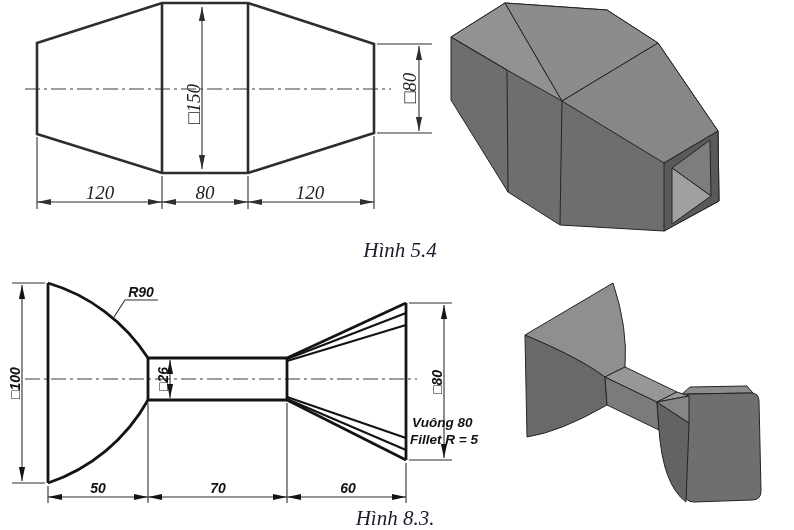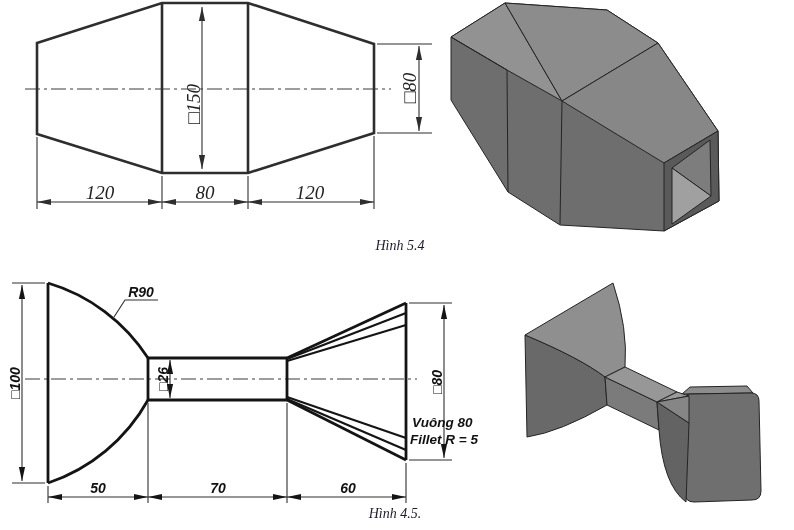--- a/index.html
+++ b/index.html
@@ -5,21 +5,21 @@
   html,body{margin:0;padding:0;background:#ffffff;}
   #page{position:relative;width:794px;height:530px;background:#ffffff;overflow:hidden;
         font-family:"Liberation Sans",sans-serif;}
   .abs{position:absolute;}
   svg{display:block;}
   
   text.dimS{font-family:"Liberation Serif",serif;font-style:italic;font-size:19px;fill:#222;}
   text.dimA{font-family:"Liberation Sans",sans-serif;font-style:italic;font-weight:bold;font-size:14px;fill:#111;}
   text.noteA{font-family:"Liberation Sans",sans-serif;font-style:italic;font-weight:bold;font-size:13.5px;fill:#111;}
   .caption{position:absolute;font-family:"Liberation Serif",serif;font-style:italic;
-           font-size:14px;color:#1c1c2e;text-align:center;}
+           font-size:21px;color:#1c1c2e;text-align:center;}
   .thin{stroke:#2e2e2e;stroke-width:1.1;fill:none;}
   .dim{stroke:#2e2e2e;stroke-width:1.1;fill:none;}
   .cl{stroke:#3a3a3a;stroke-width:1;fill:none;stroke-dasharray:15 4 3 4;}
   .out54{stroke:#2e2e2e;stroke-width:2.6;fill:none;stroke-linejoin:miter;}
   .out55{stroke:#141414;stroke-width:2.8;fill:none;stroke-linejoin:miter;}
   .in55{stroke:#141414;stroke-width:2.2;fill:none;}
   .m3d{stroke:#242424;stroke-width:1;stroke-linejoin:round;}
 </style>
 </head>
 <body>
@@ -169,15 +169,15 @@
 
       <path class="m3d" fill="#8d8d8d" d="M187,114 L258,113 L252,106 L195,107 Z"></path>
       <path class="m3d" fill="#6f6f6f" d="M196,114 L256,113 Q264,113 264,121 L266,211 Q266,220 257,220 L199,222 Q190,222 190,213 L187,123 Q187,114 196,114 Z"></path>
 
       <path class="m3d" fill="#636363" d="M162,122 L194,143 L191,222 Q168,205 164,150 Z"></path>
       <polygon class="m3d" fill="#9b9b9b" points="162,122 182,112 194,116"></polygon>
       <polygon class="m3d" fill="#868686" points="162,122 194,116 194,143"></polygon>
     </g>
   </svg>
 
-  <div class="caption" style="left:330px;top:506px;width:130px">Hình 4.5.</div>
+  <div class="caption" style="left:330px;top:506px;width:130px">Hình 8.3.</div>
 
 </div>
 
 </body></html>

